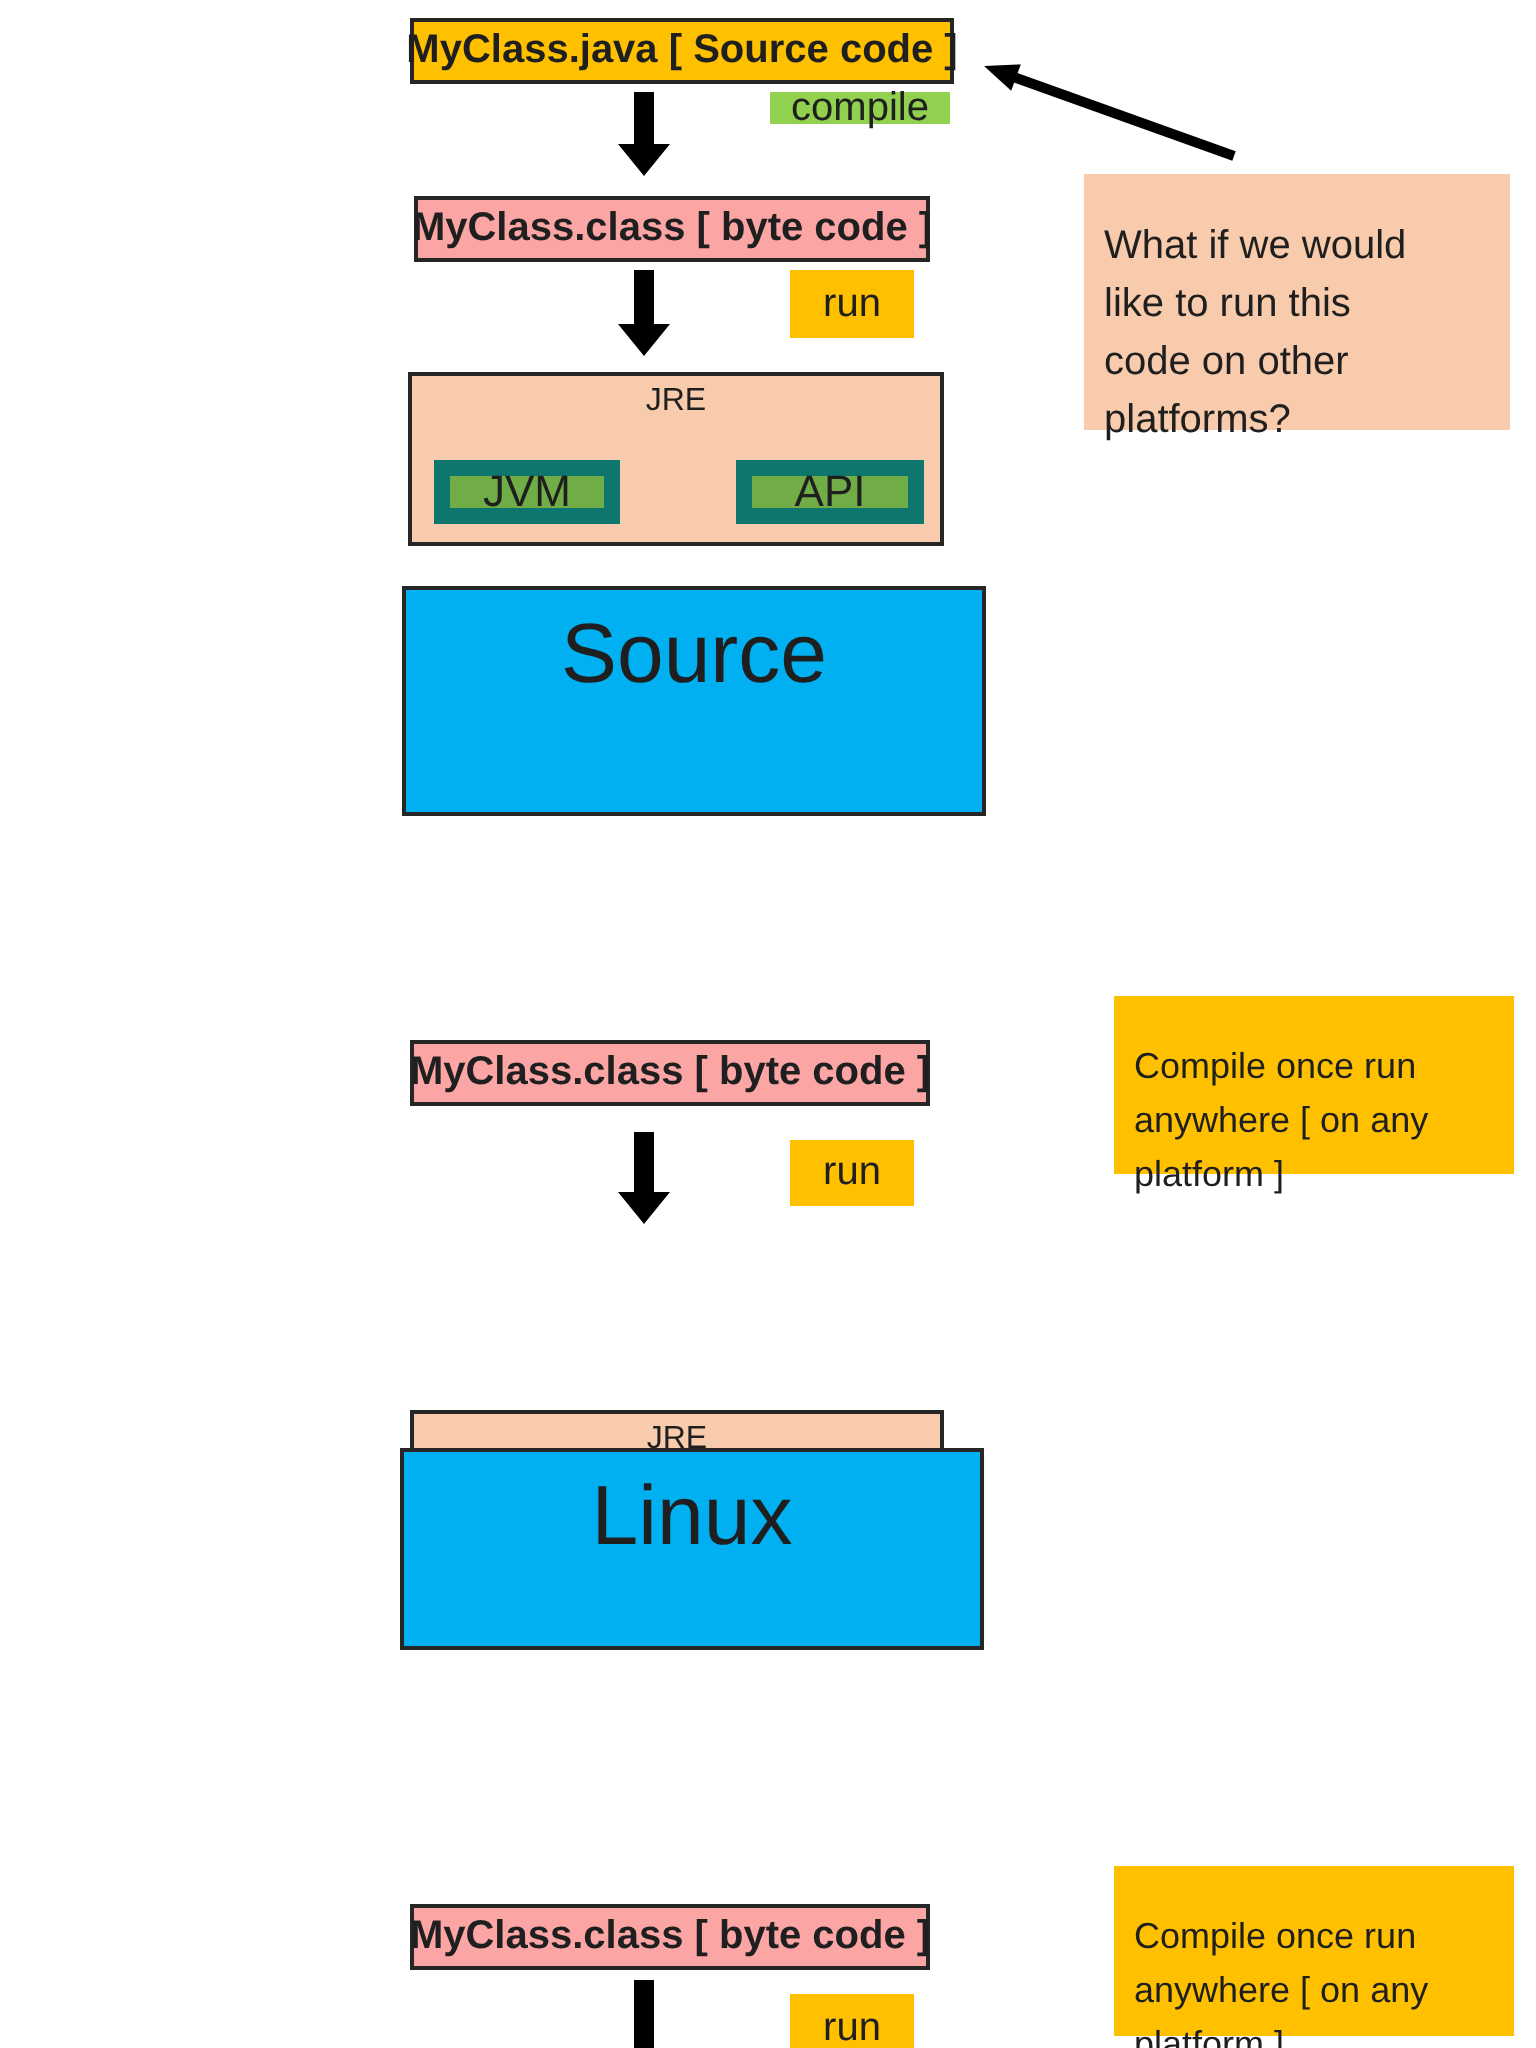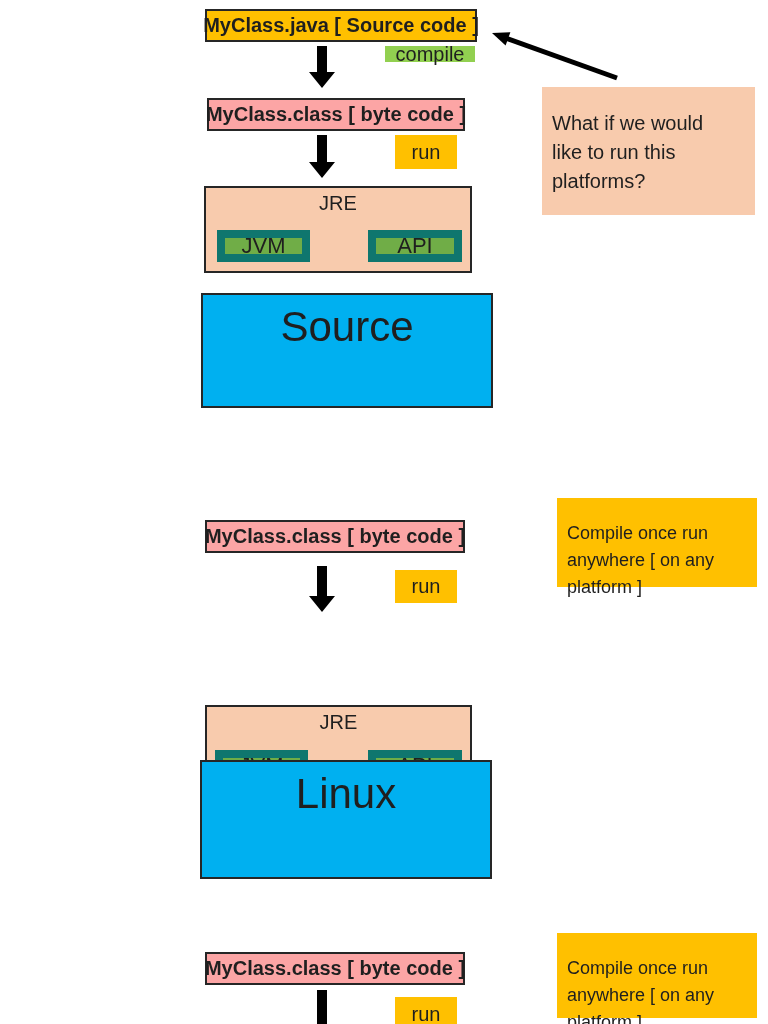--- a/index.html
+++ b/index.html
@@ -9,21 +9,21 @@
   .abs { position:absolute; }
   .box { border:2px solid #262626; display:flex; align-items:center; justify-content:center;
          font-size:20px; white-space:nowrap;font-weight:bold; }
   .fill-amber { background:#FFC000; }
   .fill-green-light { background:#92D050; }
   .fill-blue-light { background:#fca5a5; }
   .fill-peach { background:#F8CBAD; }
   .fill-cyan { background:#00B0F0; }
   .tag { display:flex; align-items:center; justify-content:center; font-size:20px; }
   .jre { border:2px solid #262626; position:relative; }
-  .jre-title { position:absolute; top:4px; left:0; right:0; text-align:center; font-size:20px; }
+  .jre-title { position:absolute; top:4px; left:0; right:0; text-align:center; font-size:16px; }
   .inner-box { position:absolute; border:8px solid #0f766e; display:flex; align-items:center;
                justify-content:center; font-size:22px; background:#70AD47; }
   .platform { border:2px solid #262626; display:flex; align-items:flex-start; justify-content:center;
               font-size:42px; padding-top:8px; }
   .arrow-down { background:#000;
     clip-path: polygon(calc(50% - 5px) 0, calc(50% + 5px) 0,
       calc(50% + 5px) calc(100% - 16px), 100% calc(100% - 16px),
       50% 100%, 0 calc(100% - 16px), calc(50% - 5px) calc(100% - 16px)); }
   .note { padding:22px 10px; }
   .note-q { font-size:20px; line-height:29px; }
@@ -61,38 +61,39 @@
   </div>
 
   <svg class="abs" style="left:480px; top:22px;" width="145" height="62" viewBox="0 0 145 62">
     <line x1="137" y1="56" x2="24" y2="15.5" stroke="#000000" stroke-width="5"></line>
     <polygon points="12,11 25.6,23.4 30.4,10.2" fill="#000000"></polygon>
   </svg>
 
   <div class="abs note note-q fill-peach" style="left:542px; top:87px; width:213px; height:128px;">
     <div>What if we would</div>
     <div>like to run this</div>
+    <div>code on other</div>
     <div>platforms?</div>
   </div>
 
   <div class="abs box fill-blue-light" style="left:205px; top:520px; width:260px; height:33px;">
     <span>MyClass.class [ byte code ]</span>
   </div>
 
   <div class="abs arrow-down" style="left:309px; top:566px; width:26px; height:46px;"></div>
 
   <div class="abs tag fill-amber" style="left:395px; top:570px; width:62px; height:33px;">run</div>
 
   <div class="abs jre fill-peach" style="left:205px; top:618px; width:267px; height:89px;">
     <div class="jre-title">JRE</div>
     <div class="inner-box" style="left:8px; top:43px; width:93px; height:32px;">JVM</div>
     <div class="inner-box" style="left:161px; top:43px; width:94px; height:32px;">API</div>
   </div>
 
-  <div class="abs platform fill-cyan" style="left:200px; top:724px; width:292px; height:119px;margin-top:36px;">
+  <div class="abs platform fill-cyan" style="left:200px; top:724px; width:292px; height:101px;">
     <span>Linux</span>
   </div>
 
   <div class="abs note note-c fill-amber" style="left:557px; top:498px; width:200px; height:89px;">
     <div>Compile once run</div>
     <div>anywhere [ on any</div>
     <div>platform ]</div>
   </div>
 
   <div class="abs box fill-blue-light" style="left:205px; top:952px; width:260px; height:33px;">

